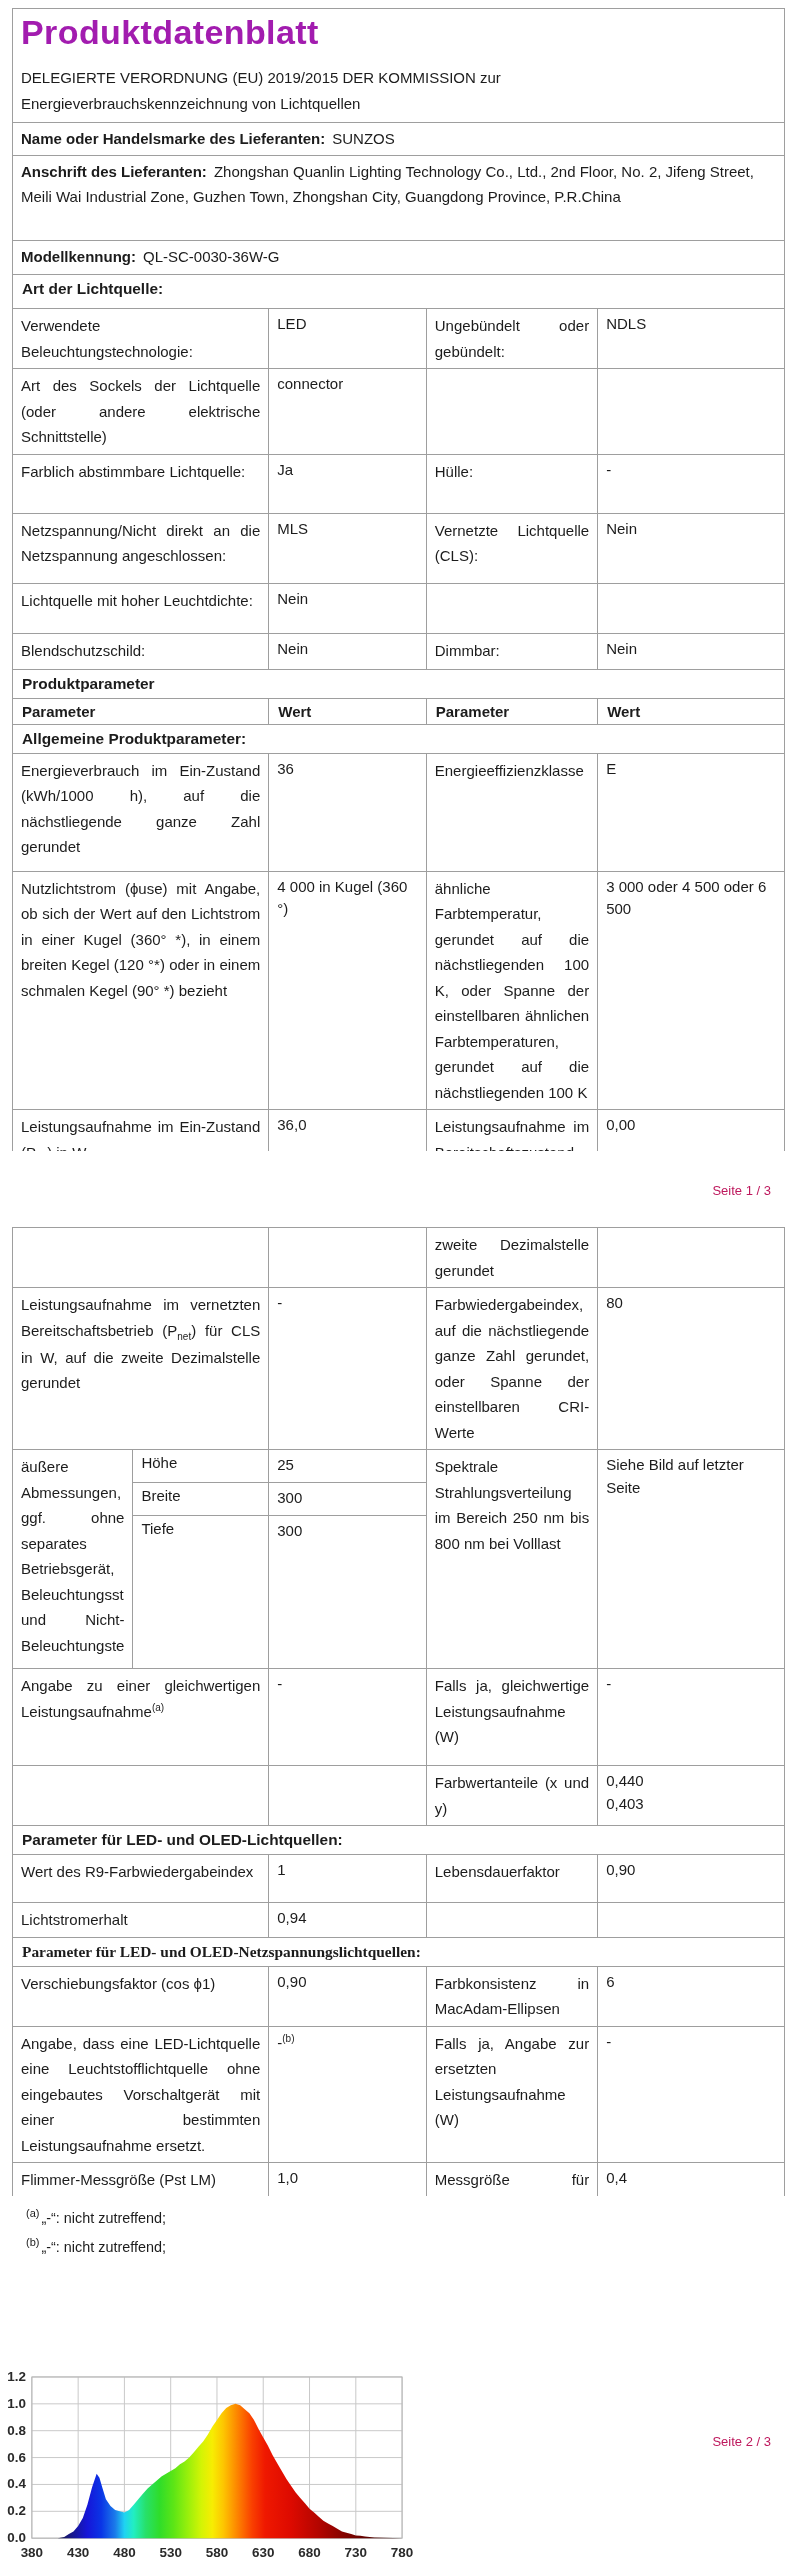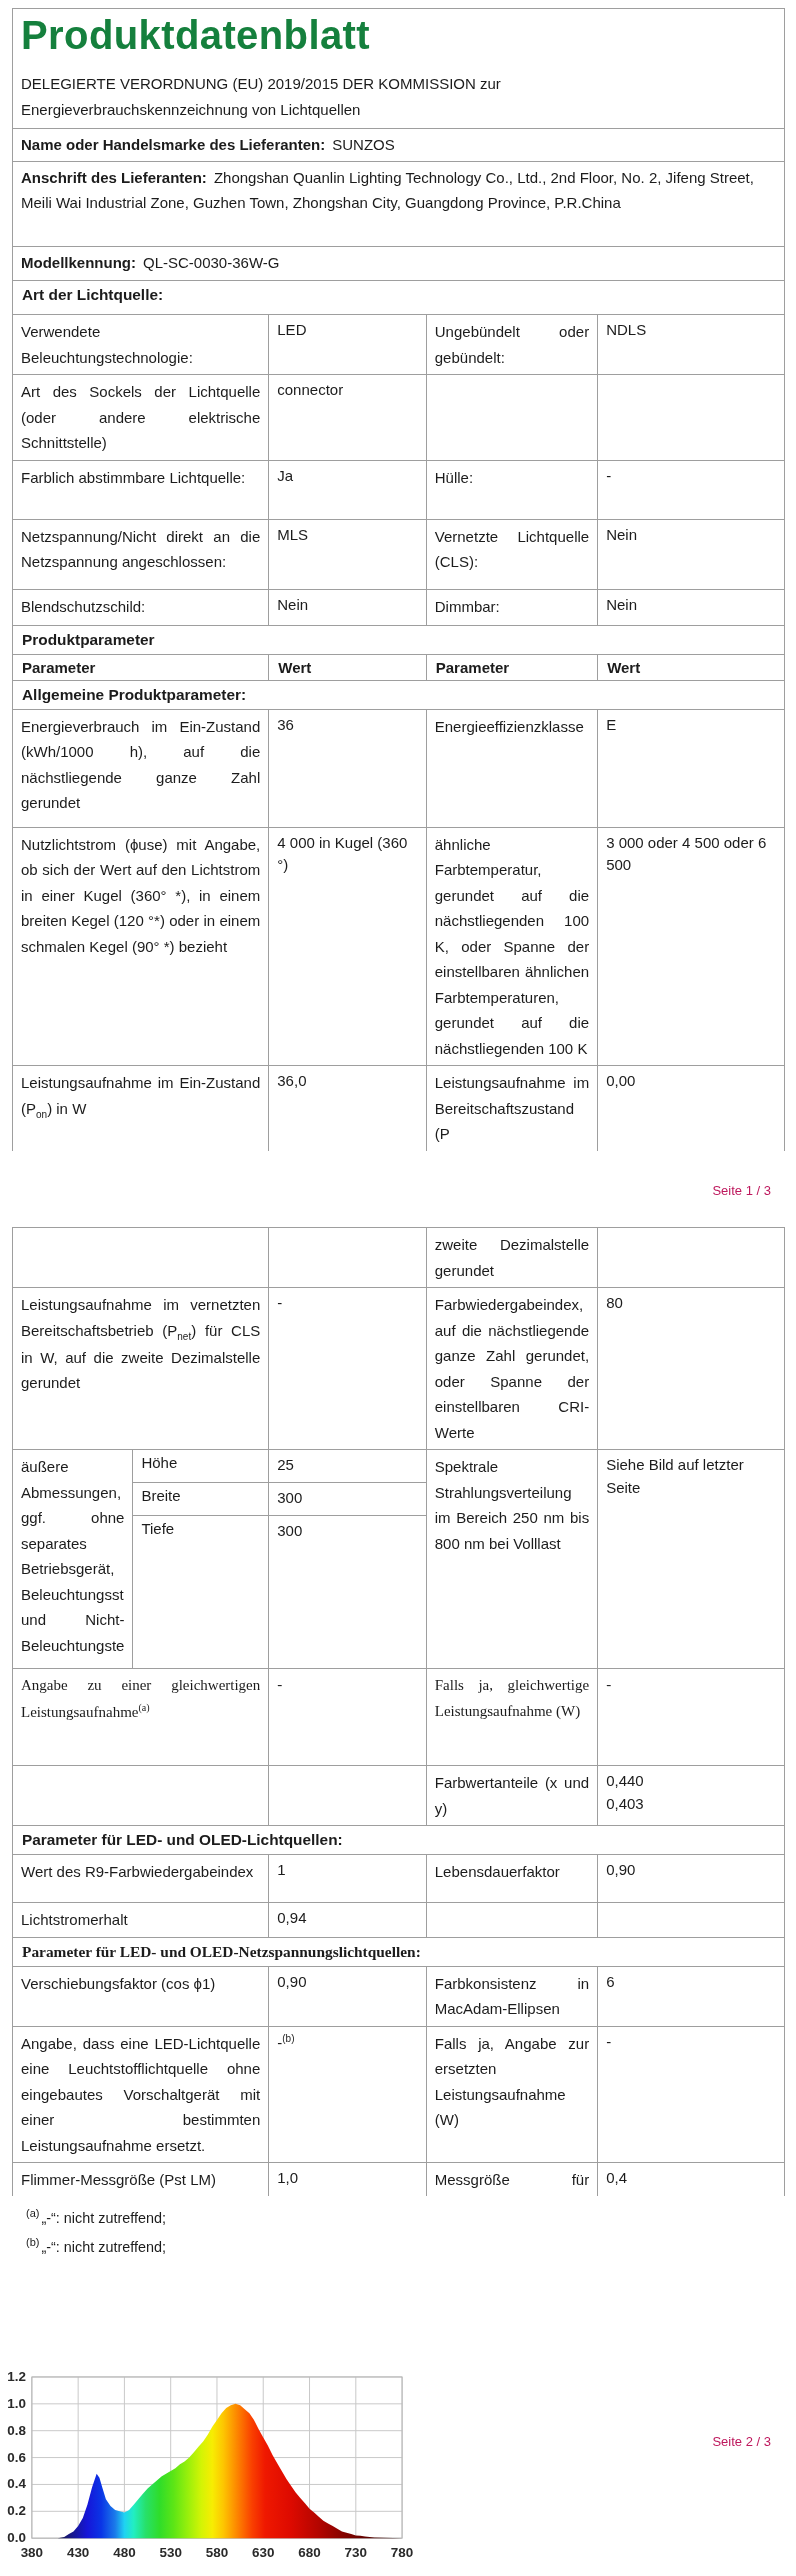--- a/index.html
+++ b/index.html
@@ -14,21 +14,21 @@
   .cA{width:15.6%}.cB{width:17.6%}.c2{width:20.4%}.c3{width:22.2%}.c4{width:24.2%}
 
   td.p { text-align:justify; text-align-last:left; line-height:1.7; padding:5px 9px; }
   td.v { text-align:left; padding-top:6px; line-height:1.5; }
   td.dl { padding:5px 9px; }
   tr.sec td { font-weight:bold; font-size:15.4px; padding:5px 9px; }
   tr.sec.center td { text-align:left; }
   tr.colhead td { font-weight:bold; padding:4px 9px; }
 
   .head-cell { padding:12px 24px 6px 24px; }
-  .title { font-size:40px; font-weight:bold; color:#15803d; letter-spacing:0.4px; margin:0 0 13px 0; }
+  .title { font-size:34px; font-weight:bold; color:#a21caf; letter-spacing:0.4px; margin:0 0 13px 0; }
   .subtitle { font-size:15px; line-height:1.75; }
   td.kv { padding:7px 9px; font-size:15.4px; line-height:1.65; }
   td.kv b { font-weight:bold; }
   td.kv .val { margin-left:7px; }
 
   sub { font-size:10px; }
   sup { font-size:10px; vertical-align:super; }
 
   .clipbox { height:205px; overflow:hidden; }
 
@@ -96,20 +96,26 @@
         <td class="v">Ja</td>
         <td class="p">Hülle:</td>
         <td class="v">-</td>
       </tr>
       <tr style="height:70px;">
         <td colspan="2" class="p">Netzspannung/Nicht direkt an die Netzspannung angeschlossen:</td>
         <td class="v">MLS</td>
         <td class="p">Vernetzte Lichtquelle (CLS):</td>
         <td class="v">Nein</td>
       </tr>
+      <tr style="height:50px;">
+        <td colspan="2" class="p">Lichtquelle mit hoher Leuchtdichte:</td>
+        <td class="v">Nein</td>
+        <td class="p"></td>
+        <td class="v"></td>
+      </tr>
       <tr style="height:36px;">
         <td colspan="2" class="p">Blendschutzschild:</td>
         <td class="v">Nein</td>
         <td class="p">Dimmbar:</td>
         <td class="v">Nein</td>
       </tr>
 
       <tr class="sec center" style="height:25px;">
         <td colspan="5">Produktparameter</td>
       </tr>
@@ -187,21 +193,21 @@
       </tr>
       <tr style="height:33px;">
         <td class="dl">Breite</td>
         <td class="v">300</td>
       </tr>
       <tr style="height:153px;padding-left:46px;">
         <td class="dl">Tiefe</td>
         <td class="v">300</td>
       </tr>
 
-      <tr style="height:97px;font-family:Liberation Serif, serif;">
+      <tr style="height:97px;">
         <td colspan="2" class="p"><span>Angabe zu einer gleichwertigen Leistungsaufnahme</span><sup>(a)</sup></td>
         <td class="v">-</td>
         <td class="p">Falls ja, gleichwertige Leistungsaufnahme (W)</td>
         <td class="v">-</td>
       </tr>
 
       <tr style="height:50px;">
         <td colspan="2" class="p"></td>
         <td class="v"></td>
         <td class="p">Farbwertanteile (x und y)</td>

